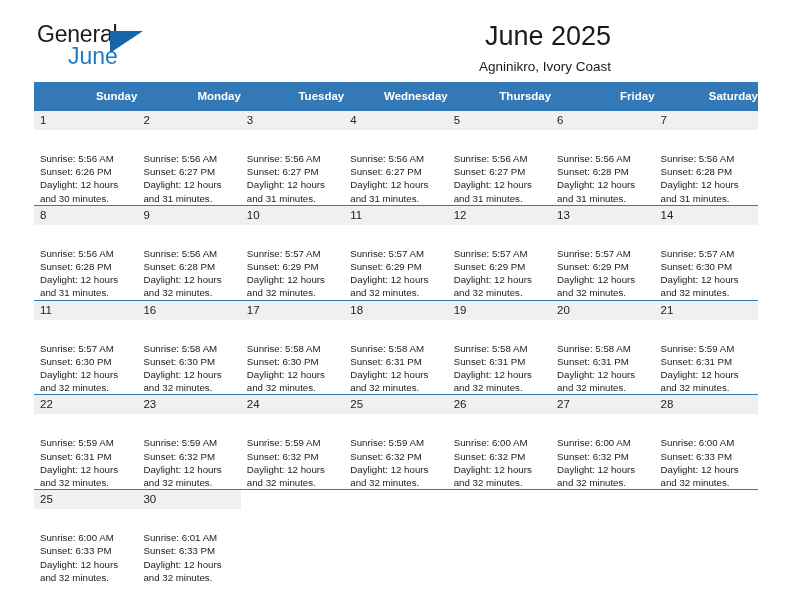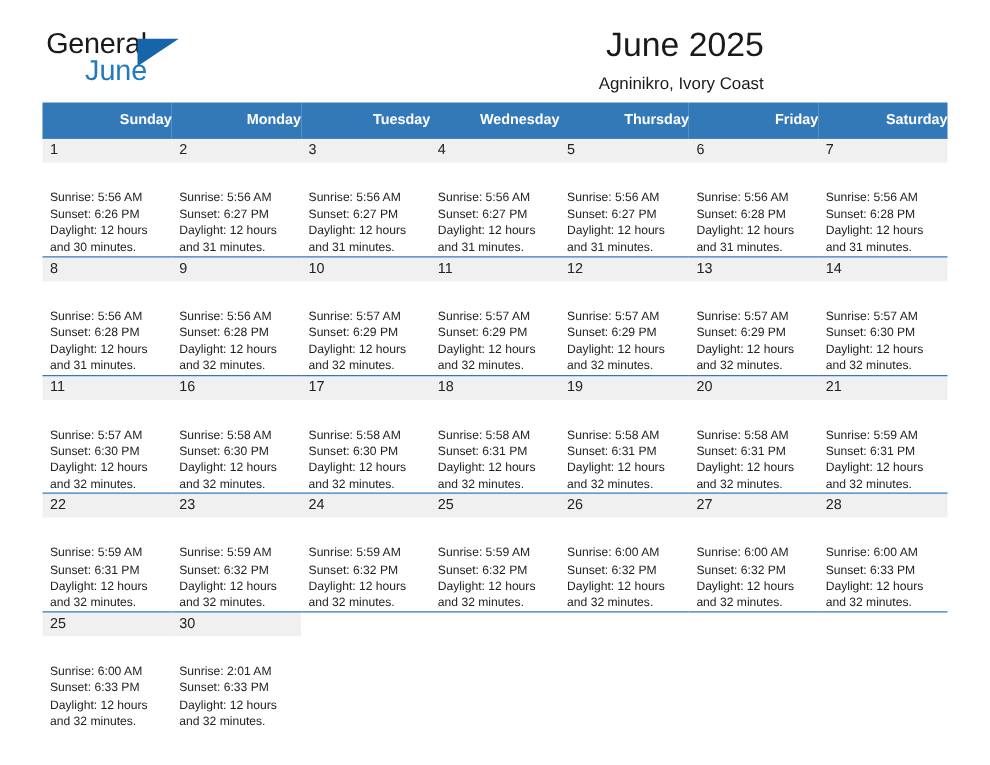--- a/index.html
+++ b/index.html
@@ -424,21 +424,21 @@
             <div class="cell-body">
               <div>Sunrise: 6:00 AM</div>
               <div>Sunset: 6:33 PM</div>
               <div>Daylight: 12 hours</div>
               <div>and 32 minutes.</div>
             </div>
           </td>
           <td>
             <div class="daynum">30</div>
             <div class="cell-body">
-              <div>Sunrise: 2:01 AM</div>
+              <div>Sunrise: 6:01 AM</div>
               <div>Sunset: 6:33 PM</div>
               <div>Daylight: 12 hours</div>
               <div>and 32 minutes.</div>
             </div>
           </td>
           <td>
             <div class="daynum empty"></div>
           </td>
           <td>
             <div class="daynum empty"></div>

